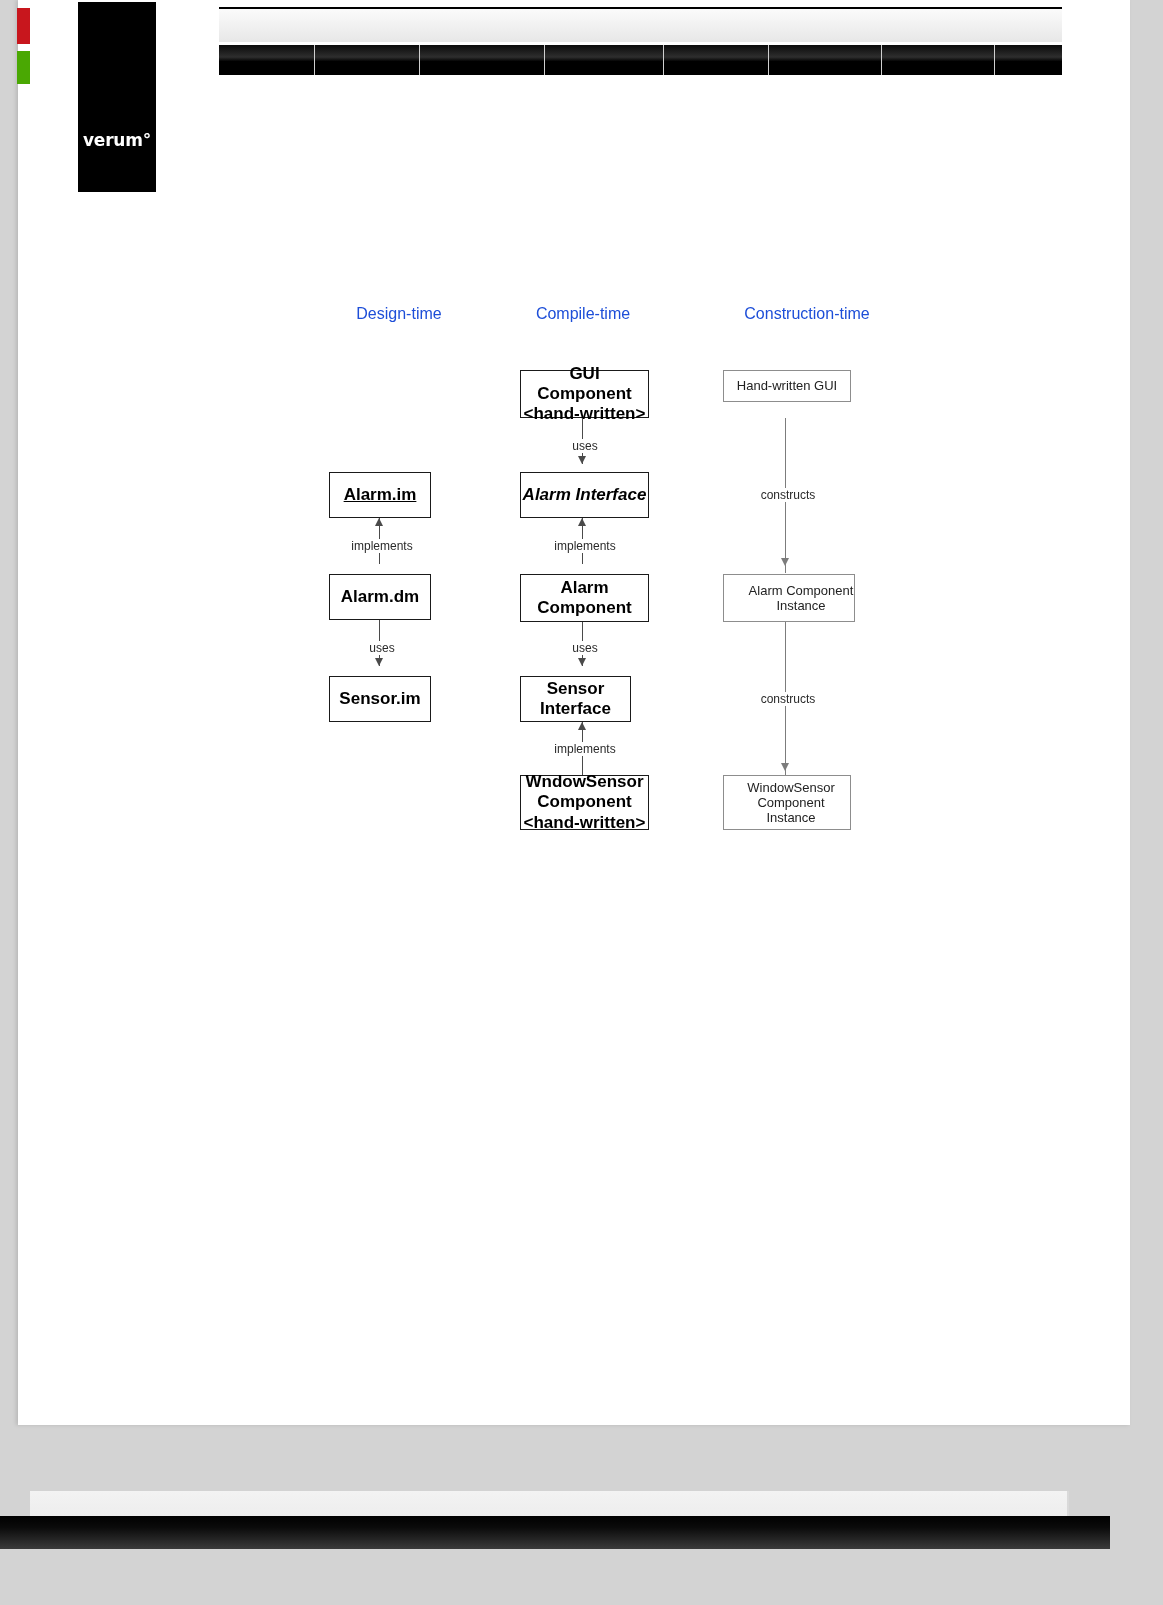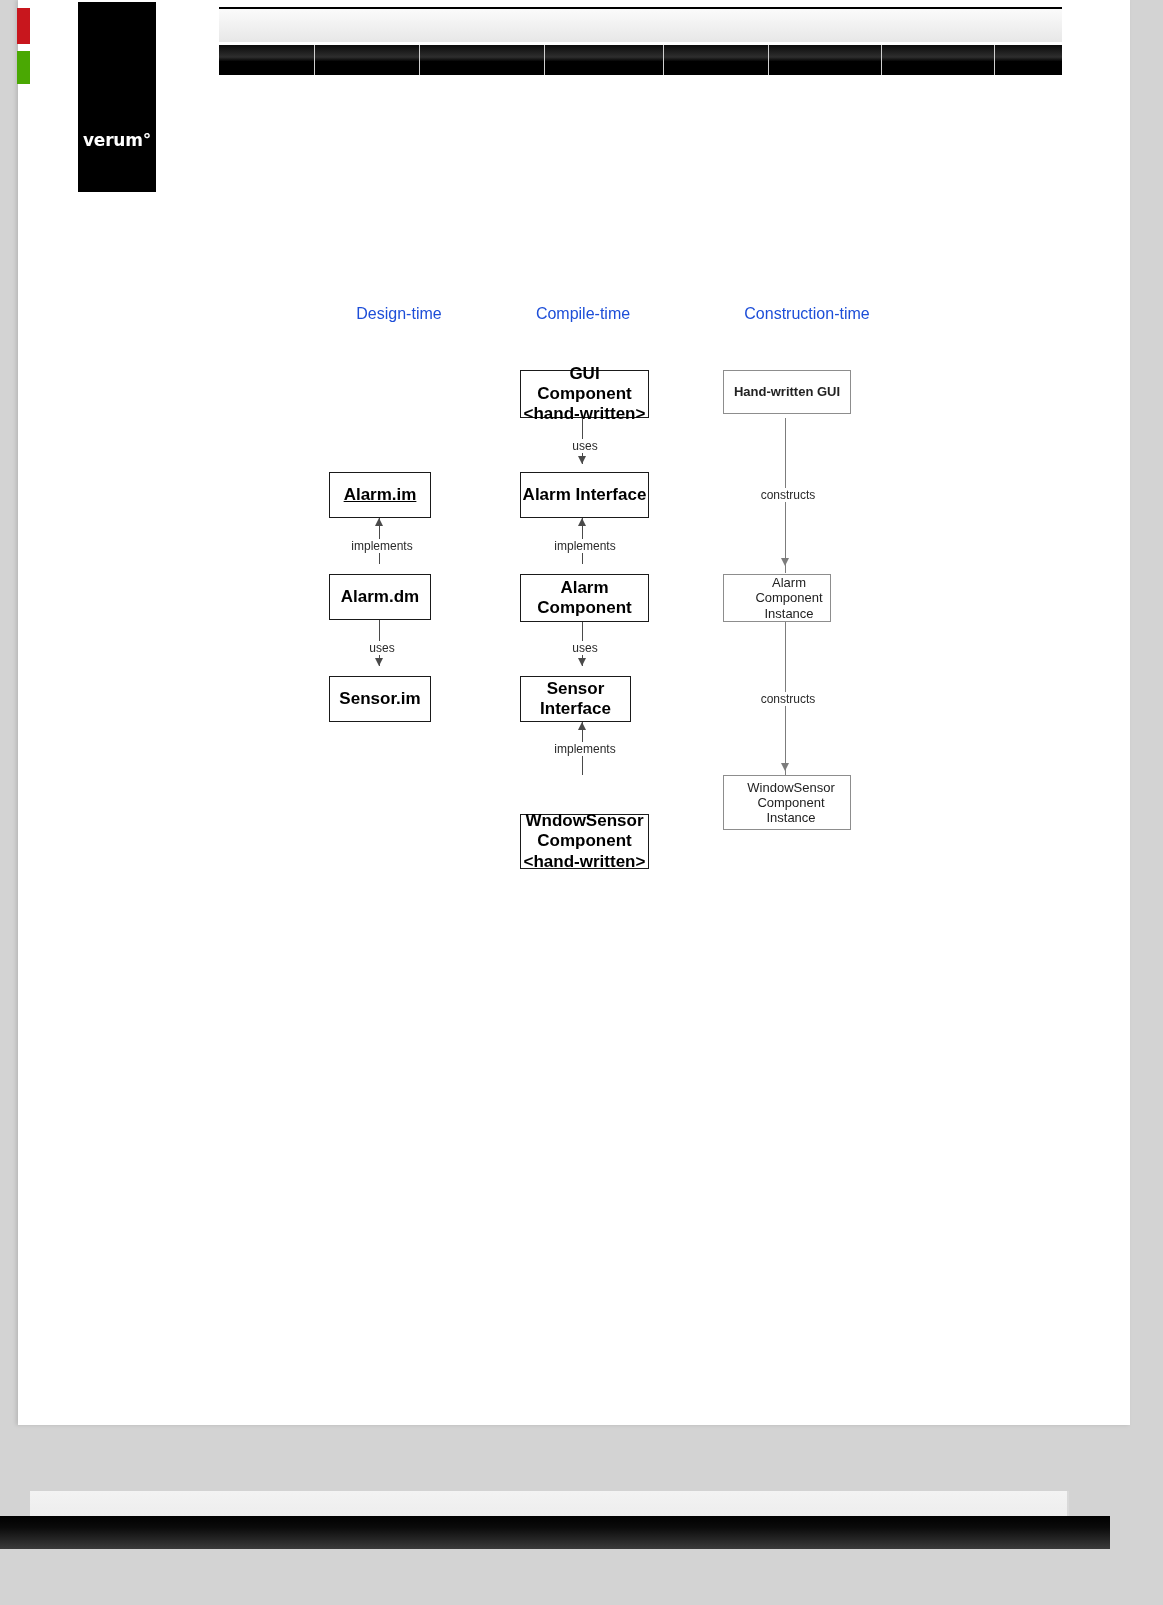--- a/index.html
+++ b/index.html
@@ -236,21 +236,21 @@
     <div>
       <div>GUI Component</div>
       <div>&lt;hand-written&gt;</div>
     </div>
   </div>
 
   <div class="conn" style="left:363px; top:133px; height:46px;"></div>
   <div class="arrow down" style="left:359px; top:171px;"></div>
   <div class="edge-label" style="left:328px; top:154px; width:72px;">uses</div>
 
-  <div class="node bold" style="left:301px; top:187px; width:129px; height:46px;">
+  <div class="node bold" style="left:301px; top:187px; width:129px; height:46px;font-style:italic;">
     <span>Alarm Interface</span>
   </div>
 
   <div class="conn" style="left:363px; top:233px; height:46px;"></div>
   <div class="arrow up" style="left:359px; top:233px;"></div>
   <div class="edge-label" style="left:309px; top:254px; width:110px;">implements</div>
 
   <div class="node bold" style="left:301px; top:289px; width:129px; height:48px;">
     <div>
       <div>Alarm</div>
@@ -263,39 +263,39 @@
   <div class="edge-label" style="left:328px; top:356px; width:72px;">uses</div>
 
   <div class="node bold" style="left:301px; top:391px; width:111px; height:46px;">
     <span>Sensor Interface</span>
   </div>
 
   <div class="conn" style="left:363px; top:437px; height:53px;"></div>
   <div class="arrow up" style="left:359px; top:437px;"></div>
   <div class="edge-label" style="left:309px; top:457px; width:110px;">implements</div>
 
-  <div class="node bold" style="left:301px; top:490px; width:129px; height:55px;margin-top:39px;">
+  <div class="node bold" style="left:301px; top:490px; width:129px; height:55px;">
     <div>
       <div>WndowSensor</div>
       <div>Component</div>
       <div>&lt;hand-written&gt;</div>
     </div>
   </div>
 
-  <div class="node instance" style="left:504px; top:85px; width:128px; height:44px;font-weight:bold;">
+  <div class="node instance" style="left:504px; top:85px; width:128px; height:32px;">
     <div class="ulines">
       <div><span>Hand-written GUI</span></div>
     </div>
   </div>
 
   <div class="conn thin" style="left:566px; top:133px; height:155px;"></div>
   <div class="arrow down gray" style="left:562px; top:273px;"></div>
   <div class="edge-label" style="left:512px; top:203px; width:110px;">constructs</div>
 
-  <div class="node instance" style="left:504px; top:289px; width:108px; height:48px;padding-left:24px;">
+  <div class="node instance" style="left:504px; top:289px; width:132px; height:48px;padding-left:24px;">
     <div class="ulines">
       <div><span>Alarm Component</span></div>
       <div><span>Instance</span></div>
     </div>
   </div>
 
   <div class="conn thin" style="left:566px; top:337px; height:153px;"></div>
   <div class="arrow down gray" style="left:562px; top:478px;"></div>
   <div class="edge-label" style="left:512px; top:407px; width:110px;">constructs</div>
 

